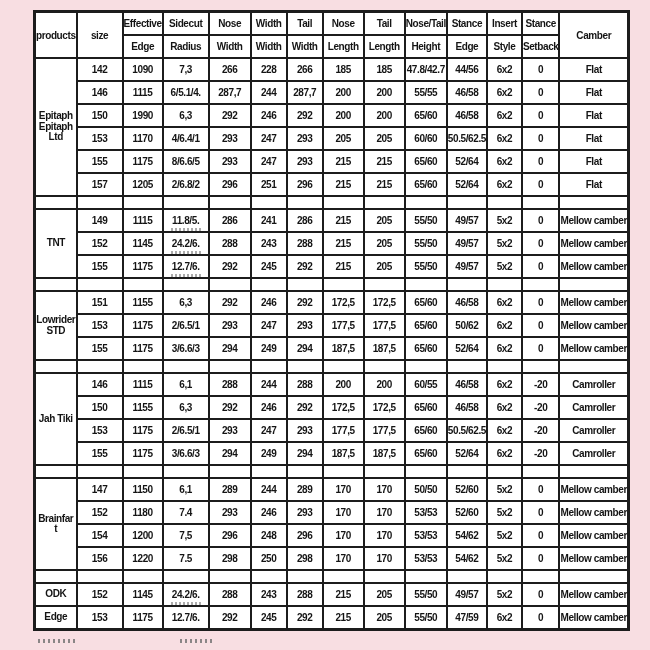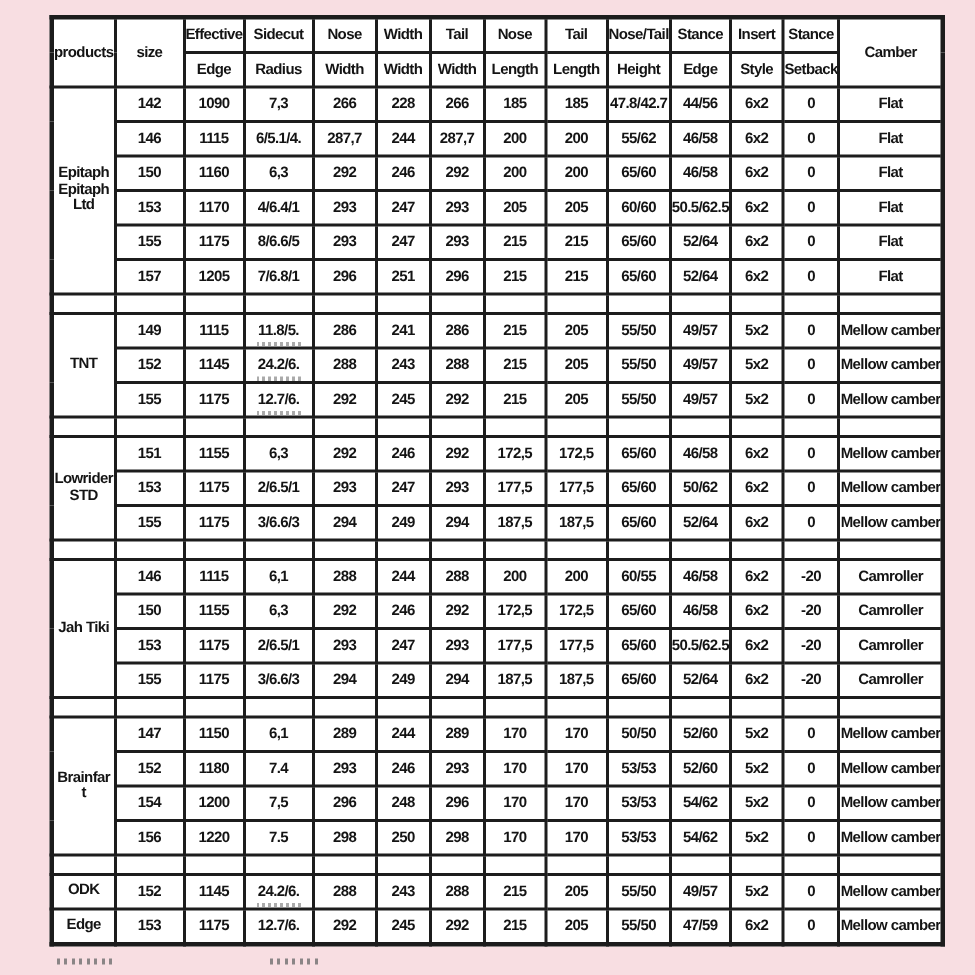--- a/index.html
+++ b/index.html
@@ -119,29 +119,29 @@
         </tr>
         <tr>
           <td><span>146</span></td>
           <td><span>1115</span></td>
           <td><span>6/5.1/4.</span></td>
           <td><span>287,7</span></td>
           <td><span>244</span></td>
           <td><span>287,7</span></td>
           <td><span>200</span></td>
           <td><span>200</span></td>
-          <td><span>55/62</span></td>
+          <td><span>55/55</span></td>
           <td><span>46/58</span></td>
           <td><span>6x2</span></td>
           <td><span>0</span></td>
           <td><span>Flat</span></td>
         </tr>
         <tr>
           <td><span>150</span></td>
-          <td><span>1160</span></td>
+          <td><span>1990</span></td>
           <td><span>6,3</span></td>
           <td><span>292</span></td>
           <td><span>246</span></td>
           <td><span>292</span></td>
           <td><span>200</span></td>
           <td><span>200</span></td>
           <td><span>65/60</span></td>
           <td><span>46/58</span></td>
           <td><span>6x2</span></td>
           <td><span>0</span></td>
@@ -173,21 +173,21 @@
           <td><span>215</span></td>
           <td><span>65/60</span></td>
           <td><span>52/64</span></td>
           <td><span>6x2</span></td>
           <td><span>0</span></td>
           <td><span>Flat</span></td>
         </tr>
         <tr>
           <td><span>157</span></td>
           <td><span>1205</span></td>
-          <td><span>7/6.8/1</span></td>
+          <td><span>2/6.8/2</span></td>
           <td><span>296</span></td>
           <td><span>251</span></td>
           <td><span>296</span></td>
           <td><span>215</span></td>
           <td><span>215</span></td>
           <td><span>65/60</span></td>
           <td><span>52/64</span></td>
           <td><span>6x2</span></td>
           <td><span>0</span></td>
           <td><span>Flat</span></td>

